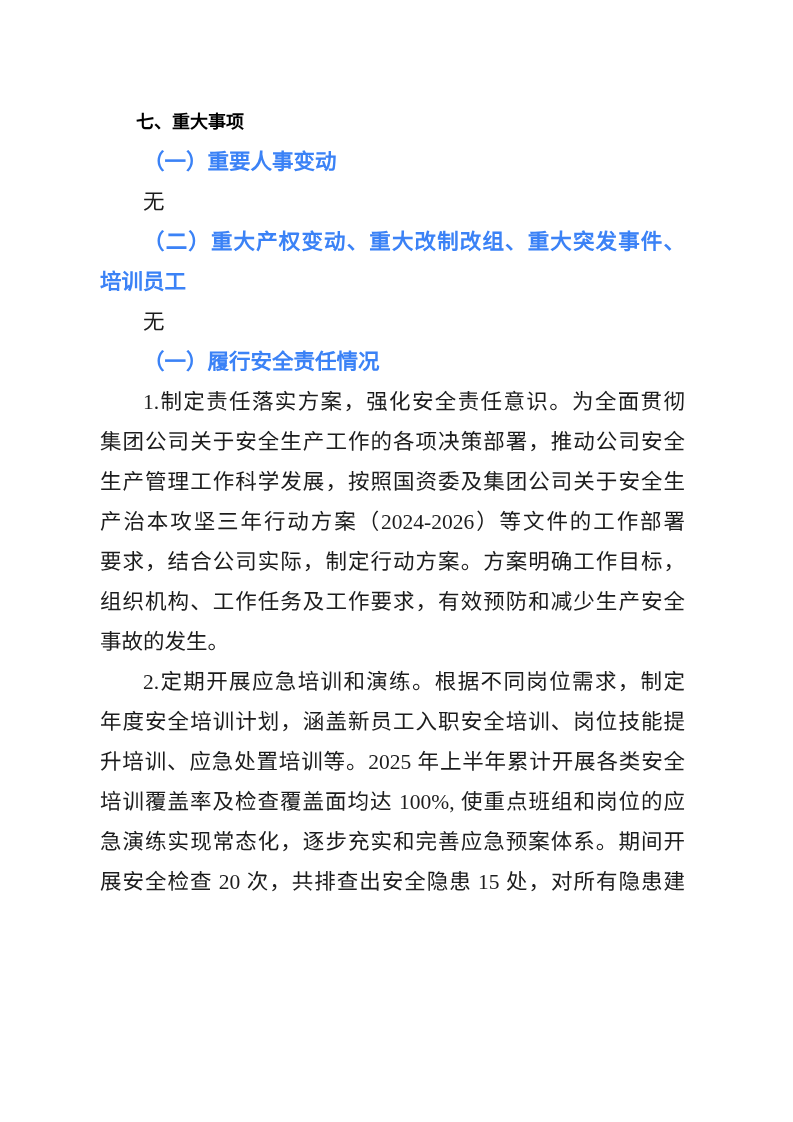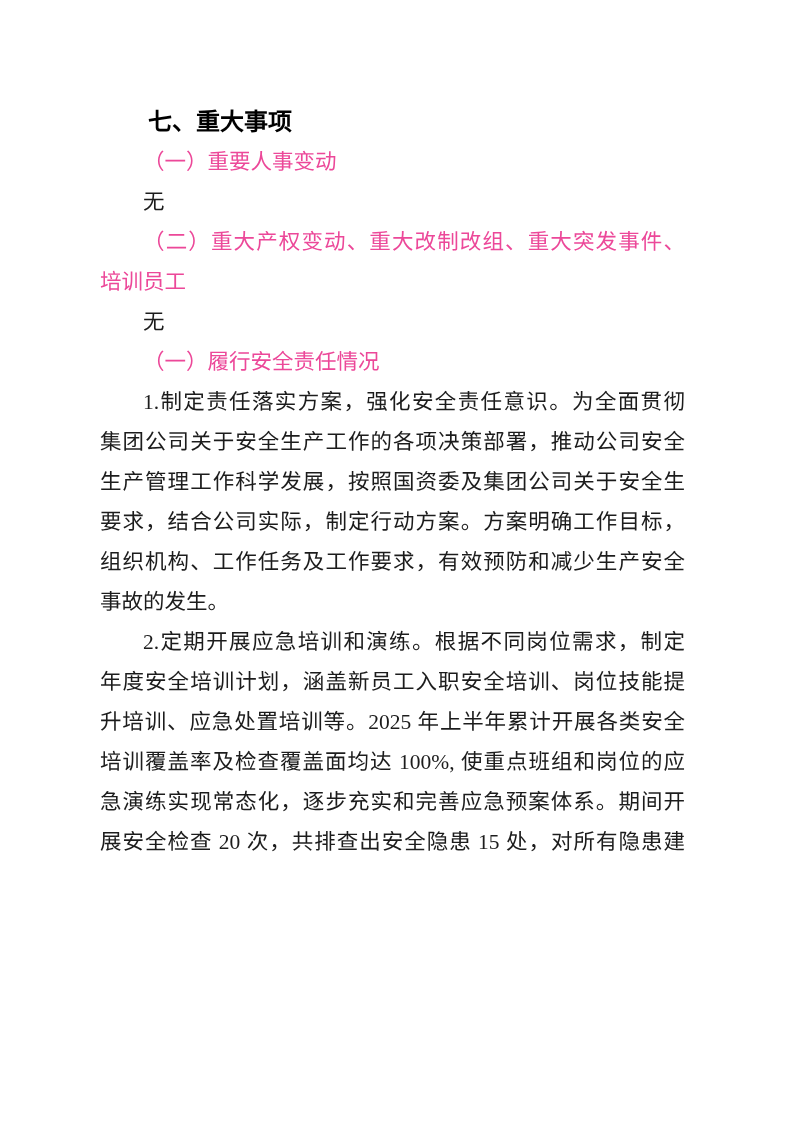--- a/index.html
+++ b/index.html
@@ -36,25 +36,26 @@
     text-align-last: justify;
     overflow: hidden;
   }
   .line.indent {
     padding-left: 2em;
   }
   .line.heading {
     font-family: "Liberation Sans", "DejaVu Sans", sans-serif;
     font-weight: 700;
     color: #000000;
-    font-size: 24px;
+    font-size: 18px;
   }
   .line.subheading {
     font-family: "Liberation Serif", "DejaVu Serif", serif;
-    color: #ec4899;
+    color: #3b82f6;
+    font-weight: bold;
   }
   .line.body {
     font-family: "Liberation Serif", "DejaVu Serif", serif;
   }
 </style>
 </head>
 <body>
 
 <div class="page">
   <div class="text-block">
@@ -63,20 +64,21 @@
     <div class="line subheading indent">（一）重要人事变动</div>
     <div class="line body indent">无</div>
     <div class="line subheading indent justify">（二）重大产权变动、重大改制改组、重大突发事件、</div>
     <div class="line subheading">培训员工</div>
     <div class="line body indent">无</div>
     <div class="line subheading indent">（一）履行安全责任情况</div>
 
     <div class="line body indent justify">1.制定责任落实方案，强化安全责任意识。为全面贯彻</div>
     <div class="line body justify">集团公司关于安全生产工作的各项决策部署，推动公司安全</div>
     <div class="line body justify">生产管理工作科学发展，按照国资委及集团公司关于安全生</div>
+    <div class="line body justify">产治本攻坚三年行动方案（2024-2026）等文件的工作部署</div>
     <div class="line body justify">要求，结合公司实际，制定行动方案。方案明确工作目标，</div>
     <div class="line body justify">组织机构、工作任务及工作要求，有效预防和减少生产安全</div>
     <div class="line body">事故的发生。</div>
 
     <div class="line body indent justify">2.定期开展应急培训和演练。根据不同岗位需求，制定</div>
     <div class="line body justify">年度安全培训计划，涵盖新员工入职安全培训、岗位技能提</div>
     <div class="line body justify">升培训、应急处置培训等。2025 年上半年累计开展各类安全</div>
     <div class="line body justify">培训覆盖率及检查覆盖面均达 100%, 使重点班组和岗位的应</div>
     <div class="line body justify">急演练实现常态化，逐步充实和完善应急预案体系。期间开</div>
     <div class="line body justify">展安全检查 20 次，共排查出安全隐患 15 处，对所有隐患建</div>

